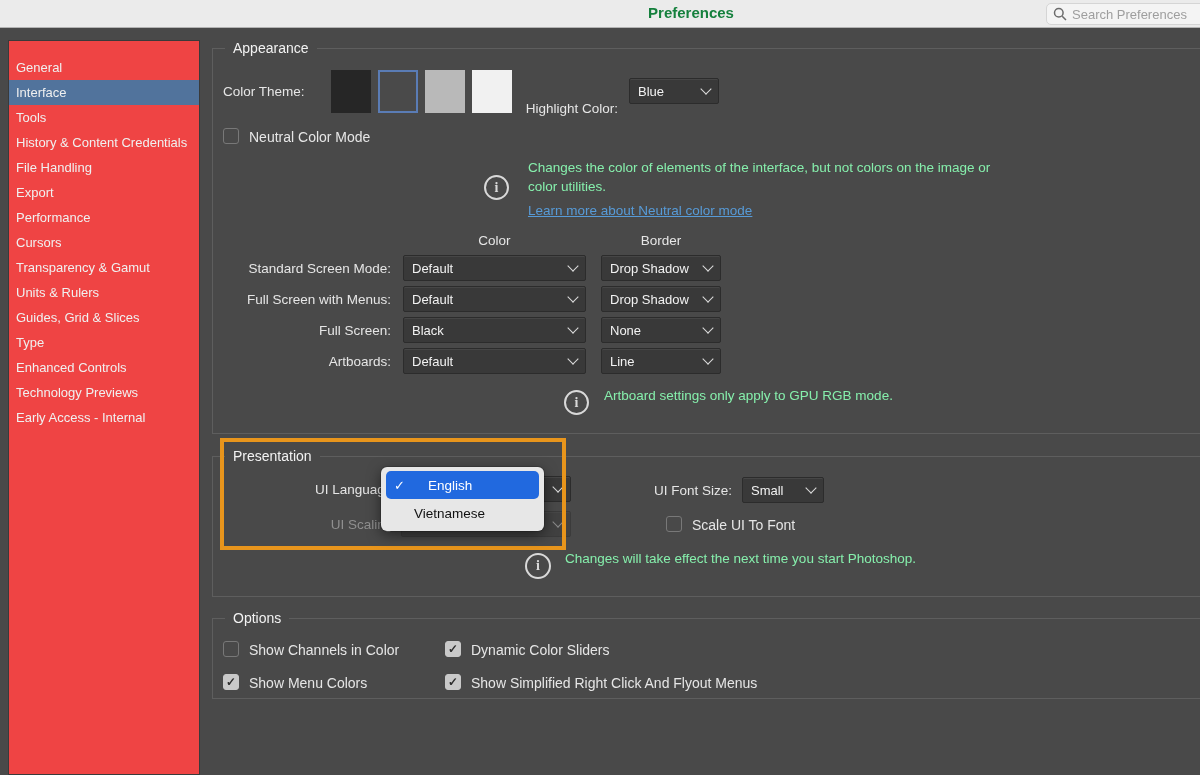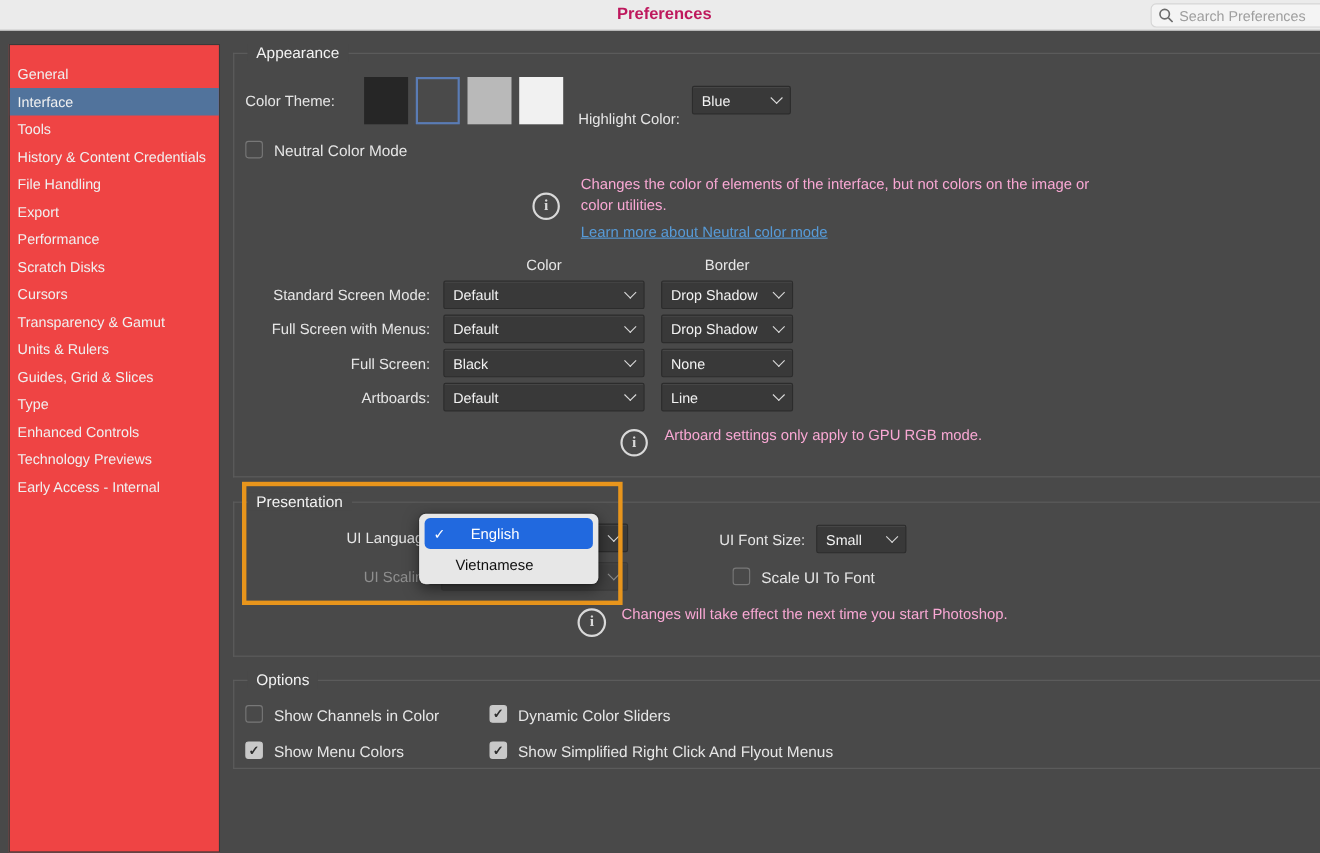--- a/index.html
+++ b/index.html
@@ -4,21 +4,21 @@
 <style>
   html,body{margin:0;padding:0;}
   body{
     width:1200px;height:775px;overflow:hidden;position:relative;
     background:#494949;
     font-family:"Liberation Sans", sans-serif;
     -webkit-font-smoothing:antialiased;
   }
   
   .topbar{position:absolute;left:0;top:0;width:1200px;height:27px;background:#ebebeb;border-bottom:1px solid #b3b3b3;z-index:20;}
-  .title{position:absolute;left:561px;top:4px;width:260px;font-size:15px;font-weight:bold;color:#be185d;}
+  .title{position:absolute;left:561px;top:4px;width:260px;text-align:center;font-size:15px;font-weight:bold;color:#15803d;}
   .search{position:absolute;left:1046px;top:3px;width:164px;height:20px;background:#f4f4f4;border:1px solid #d5d5d5;border-radius:5px;display:flex;align-items:center;padding-left:6px;}
   .search .ph{color:#9e9e9e;font-size:13px;margin-left:5px;white-space:nowrap;}
   
   .sidebar{position:absolute;left:8px;top:40px;width:192px;height:735px;background:#ef4444;border:1px solid #3a3a3a;box-sizing:border-box;padding-top:14px;z-index:5;}
   .sb-item{height:25px;line-height:25px;padding-left:7px;font-size:13px;color:#f0f0f0;white-space:nowrap;cursor:default;}
   .sb-item.sel{background:#51739c;}
   
   .group{position:absolute;border:1px solid #5e5e5e;border-right:none;box-sizing:border-box;}
   .legend{position:absolute;top:-9px;left:12px;background:#494949;padding:0 8px;font-size:14px;color:#f2f2f2;white-space:nowrap;}
   .lbl{position:absolute;font-size:13.5px;color:#e6e6e6;white-space:nowrap;}
@@ -29,21 +29,21 @@
   .sel-box .val{color:#f2f2f2;font-size:13px;white-space:nowrap;}
   .chev{width:7px;height:7px;border-right:1.6px solid #dcdcdc;border-bottom:1.6px solid #dcdcdc;transform:rotate(45deg);margin-top:-4px;flex:none;margin-left:8px;}
   .sel-box.disabled{opacity:.45;}
   
   .cb{position:absolute;width:16px;height:16px;border:1px solid #787878;border-radius:3px;box-sizing:border-box;display:flex;align-items:center;justify-content:center;}
   .cb .tick{display:none;font-size:12px;font-weight:bold;color:#2d2d2d;line-height:1;}
   .cb.on{background:#c9c9c9;border-color:#c9c9c9;}
   .cb.on .tick{display:block;}
   
   .info{position:absolute;border:2px solid #d9d9d9;border-radius:50%;color:#d9d9d9;display:flex;align-items:center;justify-content:center;font-size:14px;font-family:"Liberation Serif",serif;font-weight:bold;box-sizing:border-box;}
-  .note{position:absolute;font-size:13.5px;color:#f9a8d4;line-height:19px;}
+  .note{position:absolute;font-size:13.5px;color:#86efac;line-height:19px;}
   a.link{color:#579bd8;text-decoration:underline;font-size:13.5px;}
   
   .swatches{position:absolute;display:flex;gap:7px;}
   .swatch{width:40px;height:43px;box-sizing:border-box;}
   .swatch.sel{border:2px solid #5a7cb5;}
   .colhead{position:absolute;font-size:13.5px;color:#e6e6e6;text-align:center;}
   
   .popup{position:absolute;width:163px;background:#e7e7e7;border-radius:6px;box-shadow:0 4px 14px rgba(0,0,0,.5),0 0 0 1px rgba(0,0,0,.15);z-index:50;padding:4px 0;}
   .popup .item{height:28px;display:flex;align-items:center;font-size:13.5px;color:#111;position:relative;}
   .popup .item .txt{margin-left:33px;}
@@ -68,21 +68,20 @@
 </div>
 
 <div class="sidebar">
   <div class="sb-item">General</div>
   <div class="sb-item sel">Interface</div>
   <div class="sb-item">Tools</div>
   <div class="sb-item">History &amp; Content Credentials</div>
   <div class="sb-item">File Handling</div>
   <div class="sb-item">Export</div>
   <div class="sb-item">Performance</div>
-  <div class="sb-item">Scratch Disks</div>
   <div class="sb-item">Cursors</div>
   <div class="sb-item">Transparency &amp; Gamut</div>
   <div class="sb-item">Units &amp; Rulers</div>
   <div class="sb-item">Guides, Grid &amp; Slices</div>
   <div class="sb-item">Type</div>
   <div class="sb-item">Enhanced Controls</div>
   <div class="sb-item">Technology Previews</div>
   <div class="sb-item">Early Access - Internal</div>
 </div>
 

